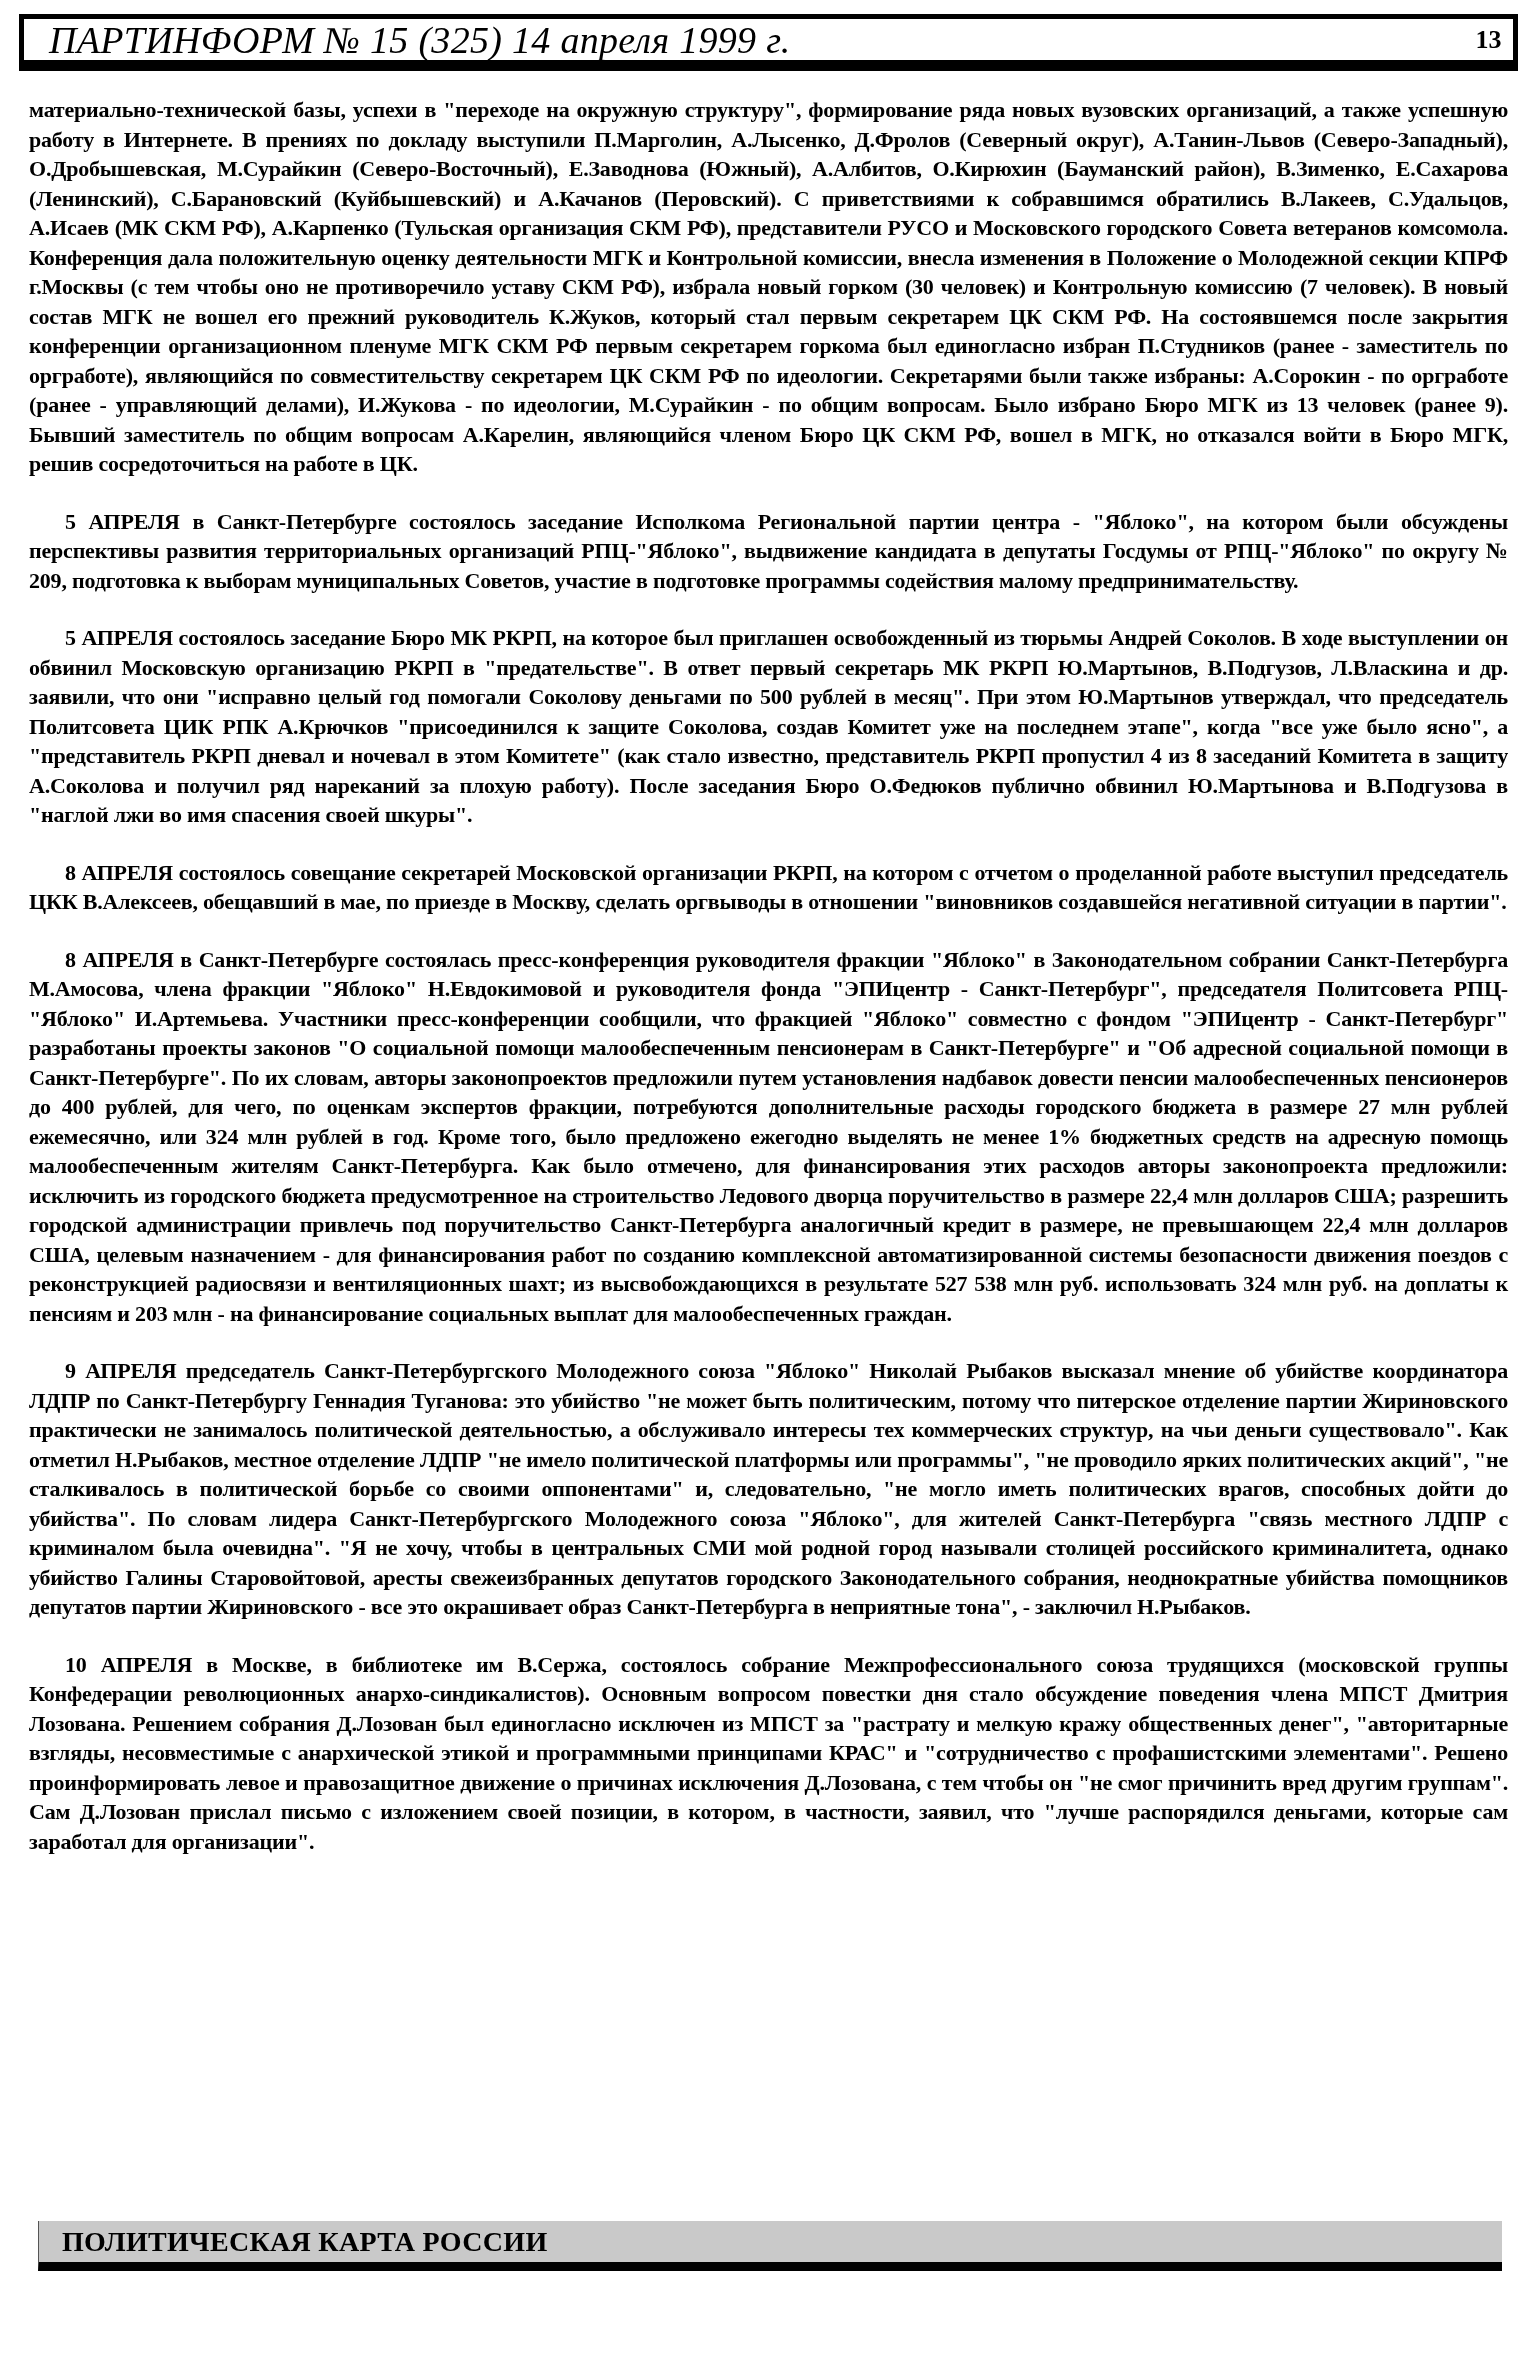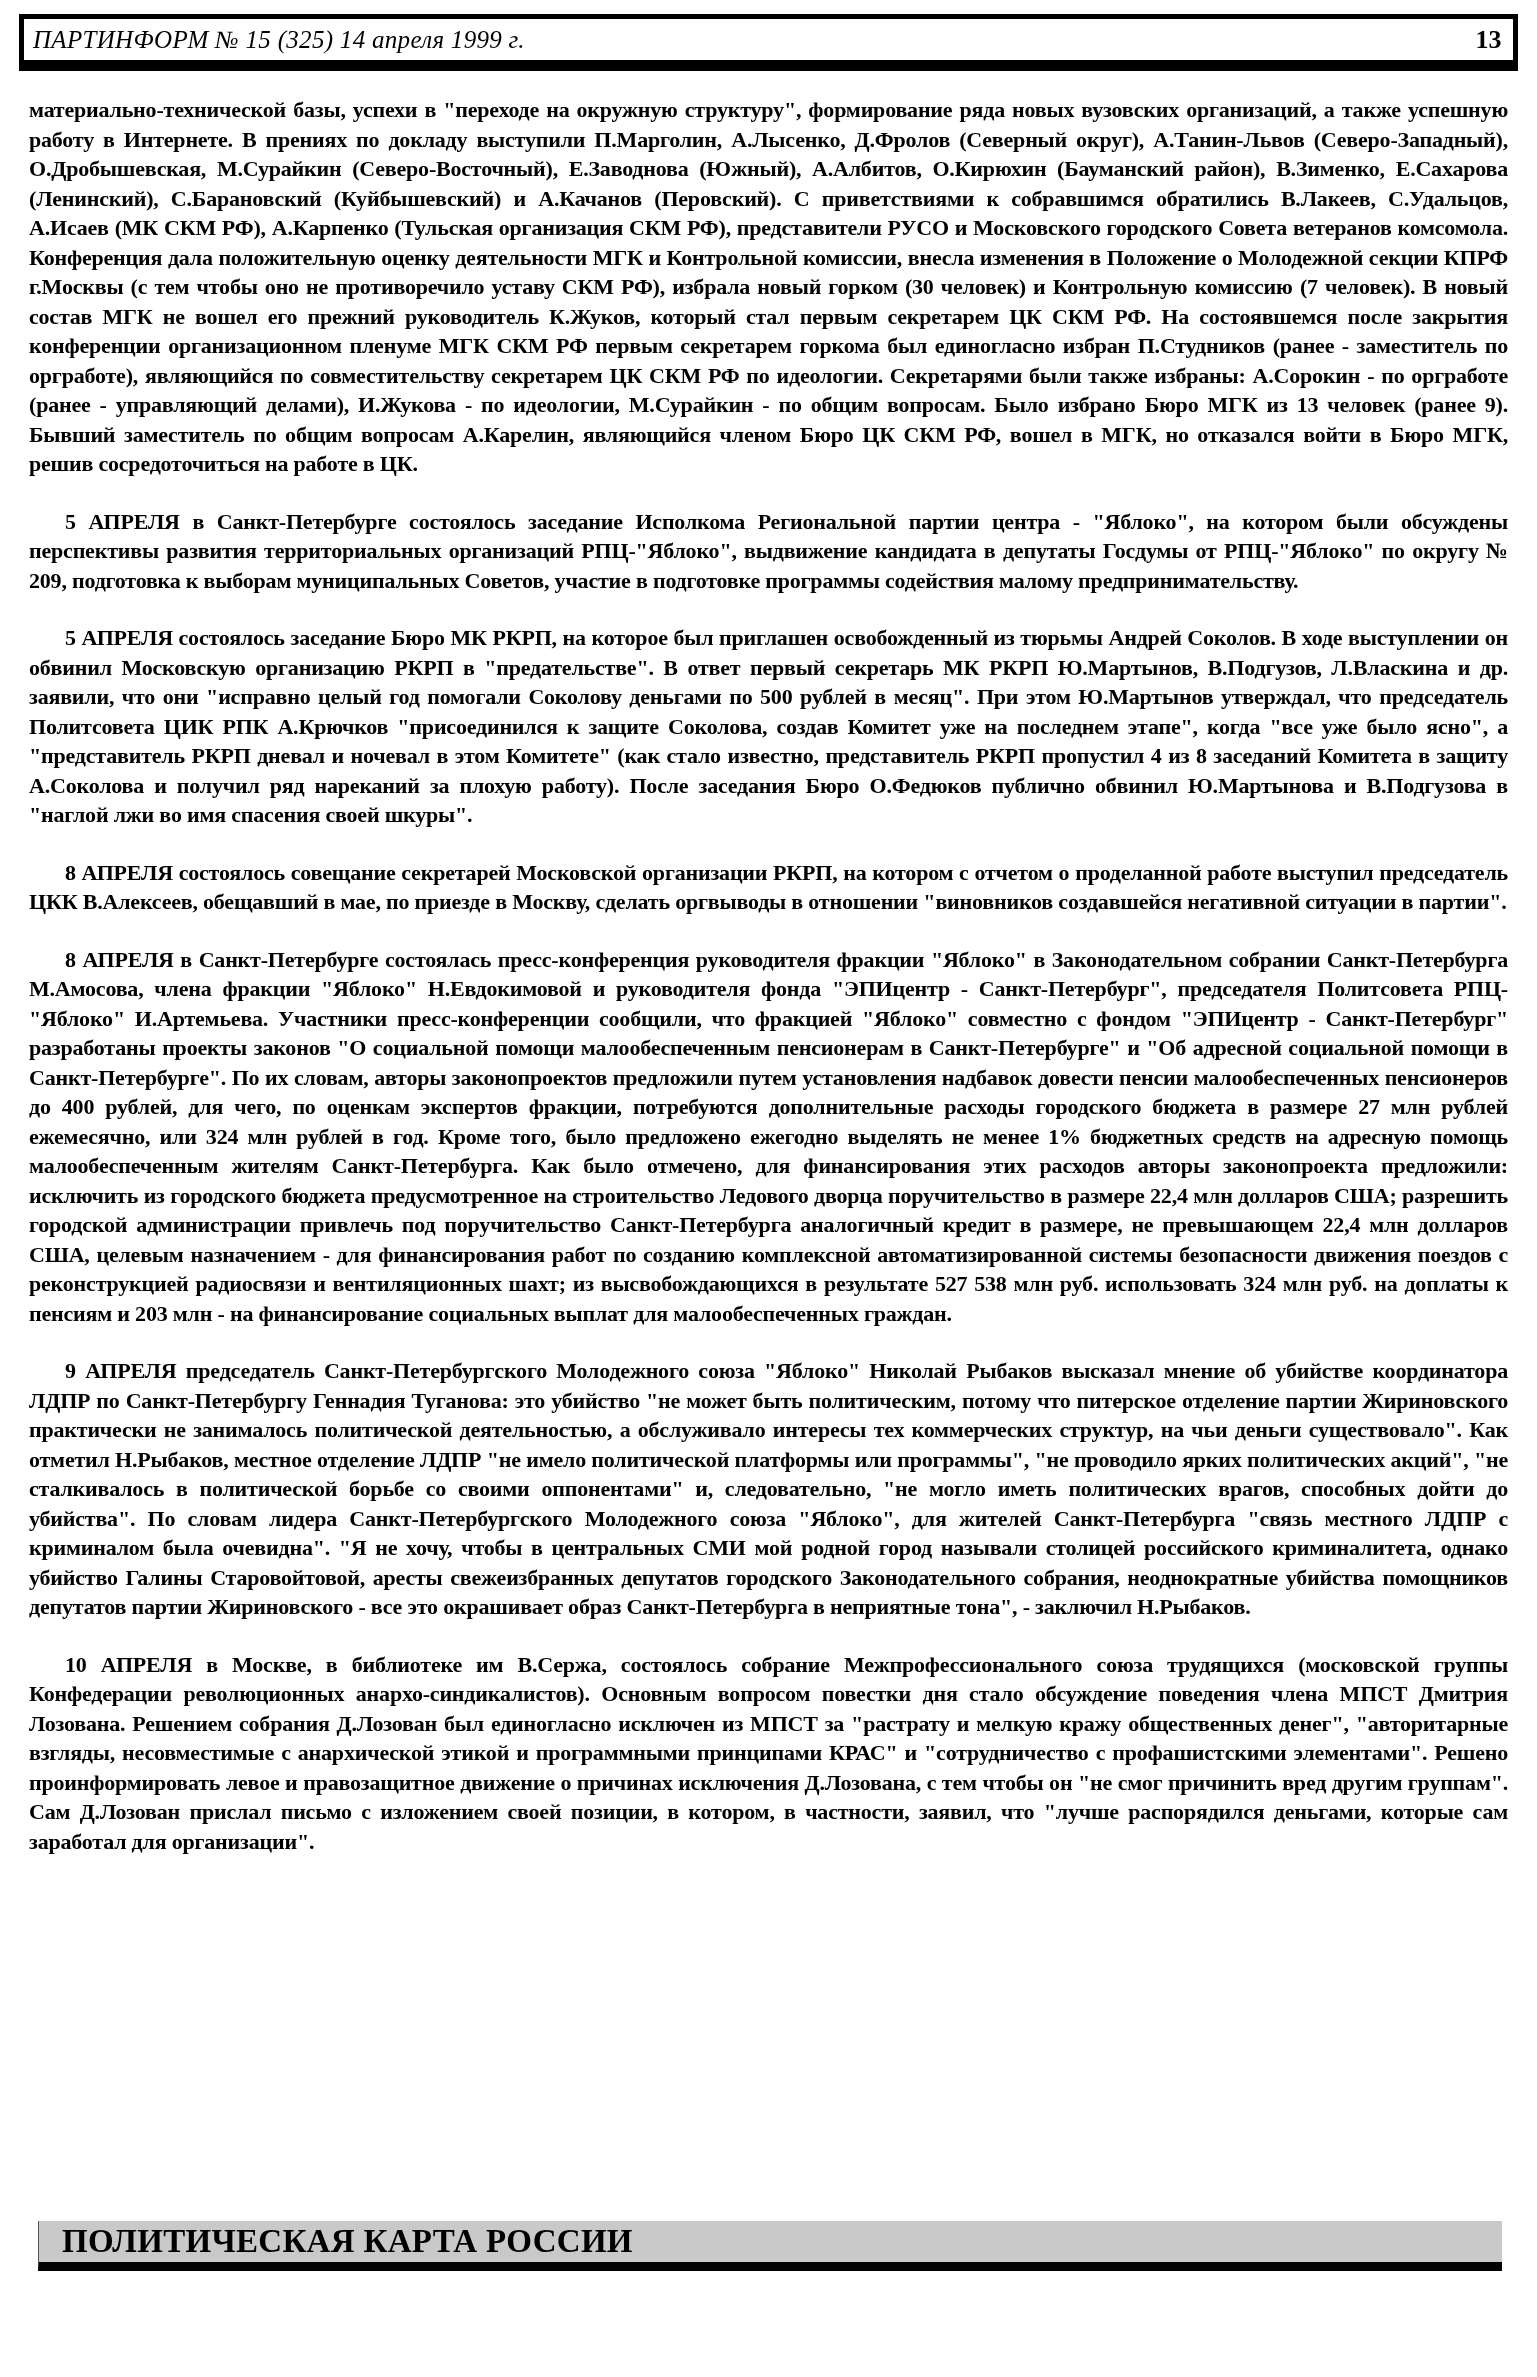--- a/index.html
+++ b/index.html
@@ -22,23 +22,24 @@
     border-bottom-width: 11px;
     height: 41px;
     display: flex;
     justify-content: space-between;
     align-items: center;
     padding: 0 11.5px 0 9px;
     background: #ffffff;
   }
   .header-title {
     font-style: italic;
-    font-size: 25px;
+    font-size: 38px;
     letter-spacing: 0.3px;
     white-space: nowrap;
+    margin-left: 16px;
   }
   .page-number {
     font-size: 26px;
     font-style: normal;
     font-weight: bold;
   }
   .body-text {
     margin: 24px 29px 0 29px;
     text-align: justify;
     font-weight: bold;
@@ -63,21 +64,21 @@
     background: #c9c9c9;
     border-bottom: 9px solid #000000;
     border-left: 1.3px solid #555555;
     display: flex;
     align-items: center;
     padding-left: 23px;
     box-sizing: border-box;
   }
   .section-title {
     font-weight: bold;
-    font-size: 33px;
+    font-size: 28px;
     letter-spacing: 0.3px;
     white-space: nowrap;
   }
 </style>
 </head>
 <body>
 
 <div class="page">
 
   <div class="header-box">

